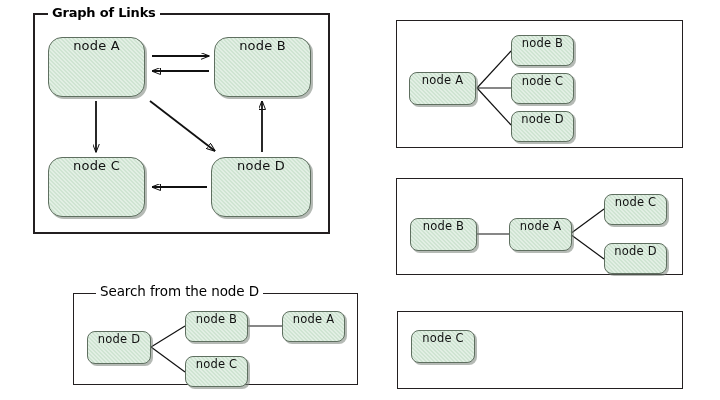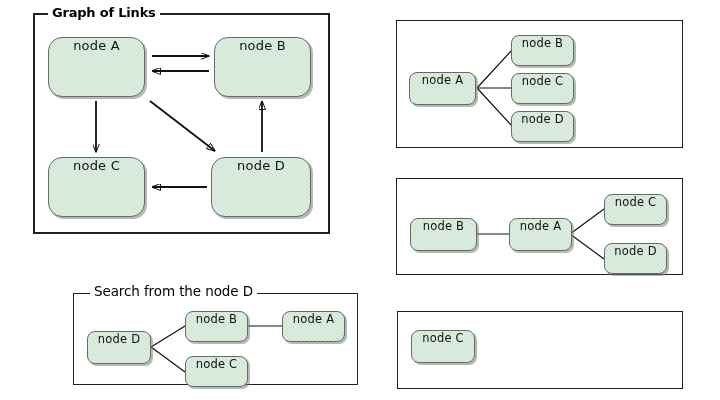--- a/index.html
+++ b/index.html
@@ -174,21 +174,21 @@
     <span class="node-label">node D</span>
   </div>
 
   <div class="panel thin" style="left:397px; top:311px; width:286px; height:78px;"></div>
 
   <div class="node small" style="left:411px; top:330px; width:64px; height:33px;">
     <span class="node-label">node C</span>
   </div>
 
   <div class="panel thin" style="left:73px; top:293px; width:285px; height:92px;"></div>
-  <div class="panel-legend plain" style="left:90px; top:285px;">Search from the node D</div>
+  <div class="panel-legend plain" style="left:96px; top:285px;">Search from the node D</div>
 
   <svg class="links" viewBox="0 0 720 400" xmlns="http://www.w3.org/2000/svg">
     <line class="plain-line" x1="151" y1="347" x2="185" y2="326"></line>
     <line class="plain-line" x1="151" y1="347" x2="185" y2="372"></line>
     <line class="plain-line" x1="248" y1="326" x2="282" y2="326"></line>
   </svg>
 
   <div class="node small" style="left:87px; top:331px; width:64px; height:33px;">
     <span class="node-label">node D</span>
   </div>

